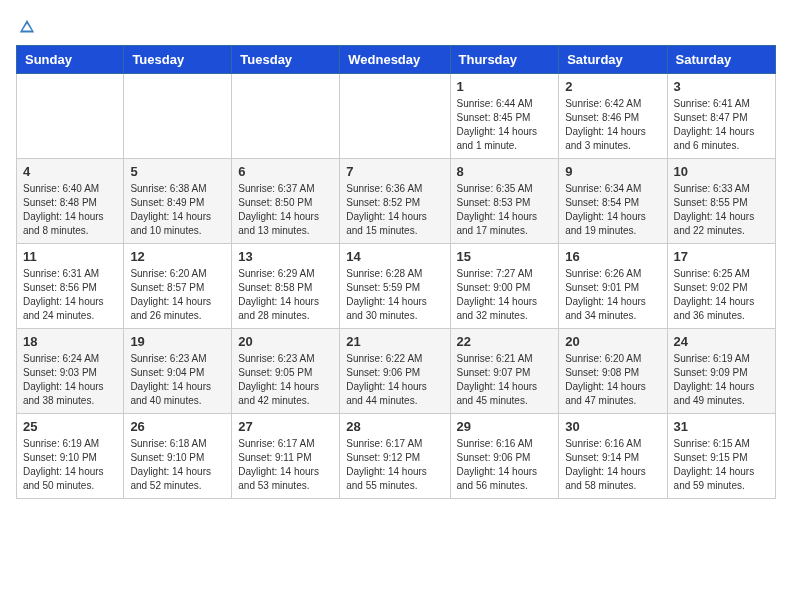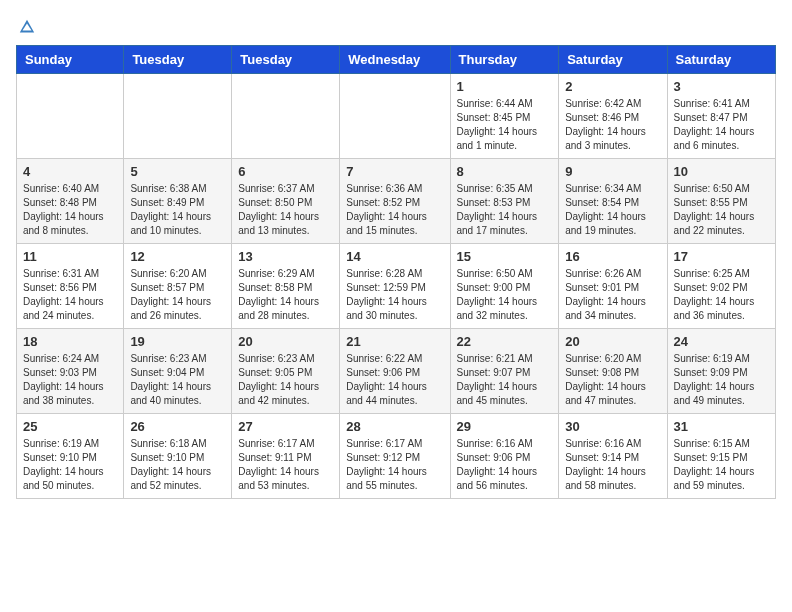--- a/index.html
+++ b/index.html
@@ -181,21 +181,21 @@
 Daylight: 14 hours and 17 minutes.</div>
         </td>
         <td>
           <span class="day-number">9</span>
           <div class="day-content">Sunrise: 6:34 AM
 Sunset: 8:54 PM
 Daylight: 14 hours and 19 minutes.</div>
         </td>
         <td>
           <span class="day-number">10</span>
-          <div class="day-content">Sunrise: 6:50 AM
+          <div class="day-content">Sunrise: 6:33 AM
 Sunset: 8:55 PM
 Daylight: 14 hours and 22 minutes.</div>
         </td>
       </tr>
       <tr>
         <td>
           <span class="day-number">11</span>
           <div class="day-content">Sunrise: 6:31 AM
 Sunset: 8:56 PM
 Daylight: 14 hours and 24 minutes.</div>
@@ -208,26 +208,26 @@
         </td>
         <td>
           <span class="day-number">13</span>
           <div class="day-content">Sunrise: 6:29 AM
 Sunset: 8:58 PM
 Daylight: 14 hours and 28 minutes.</div>
         </td>
         <td>
           <span class="day-number">14</span>
           <div class="day-content">Sunrise: 6:28 AM
-Sunset: 12:59 PM
+Sunset: 5:59 PM
 Daylight: 14 hours and 30 minutes.</div>
         </td>
         <td>
           <span class="day-number">15</span>
-          <div class="day-content">Sunrise: 6:50 AM
+          <div class="day-content">Sunrise: 7:27 AM
 Sunset: 9:00 PM
 Daylight: 14 hours and 32 minutes.</div>
         </td>
         <td>
           <span class="day-number">16</span>
           <div class="day-content">Sunrise: 6:26 AM
 Sunset: 9:01 PM
 Daylight: 14 hours and 34 minutes.</div>
         </td>
         <td>

